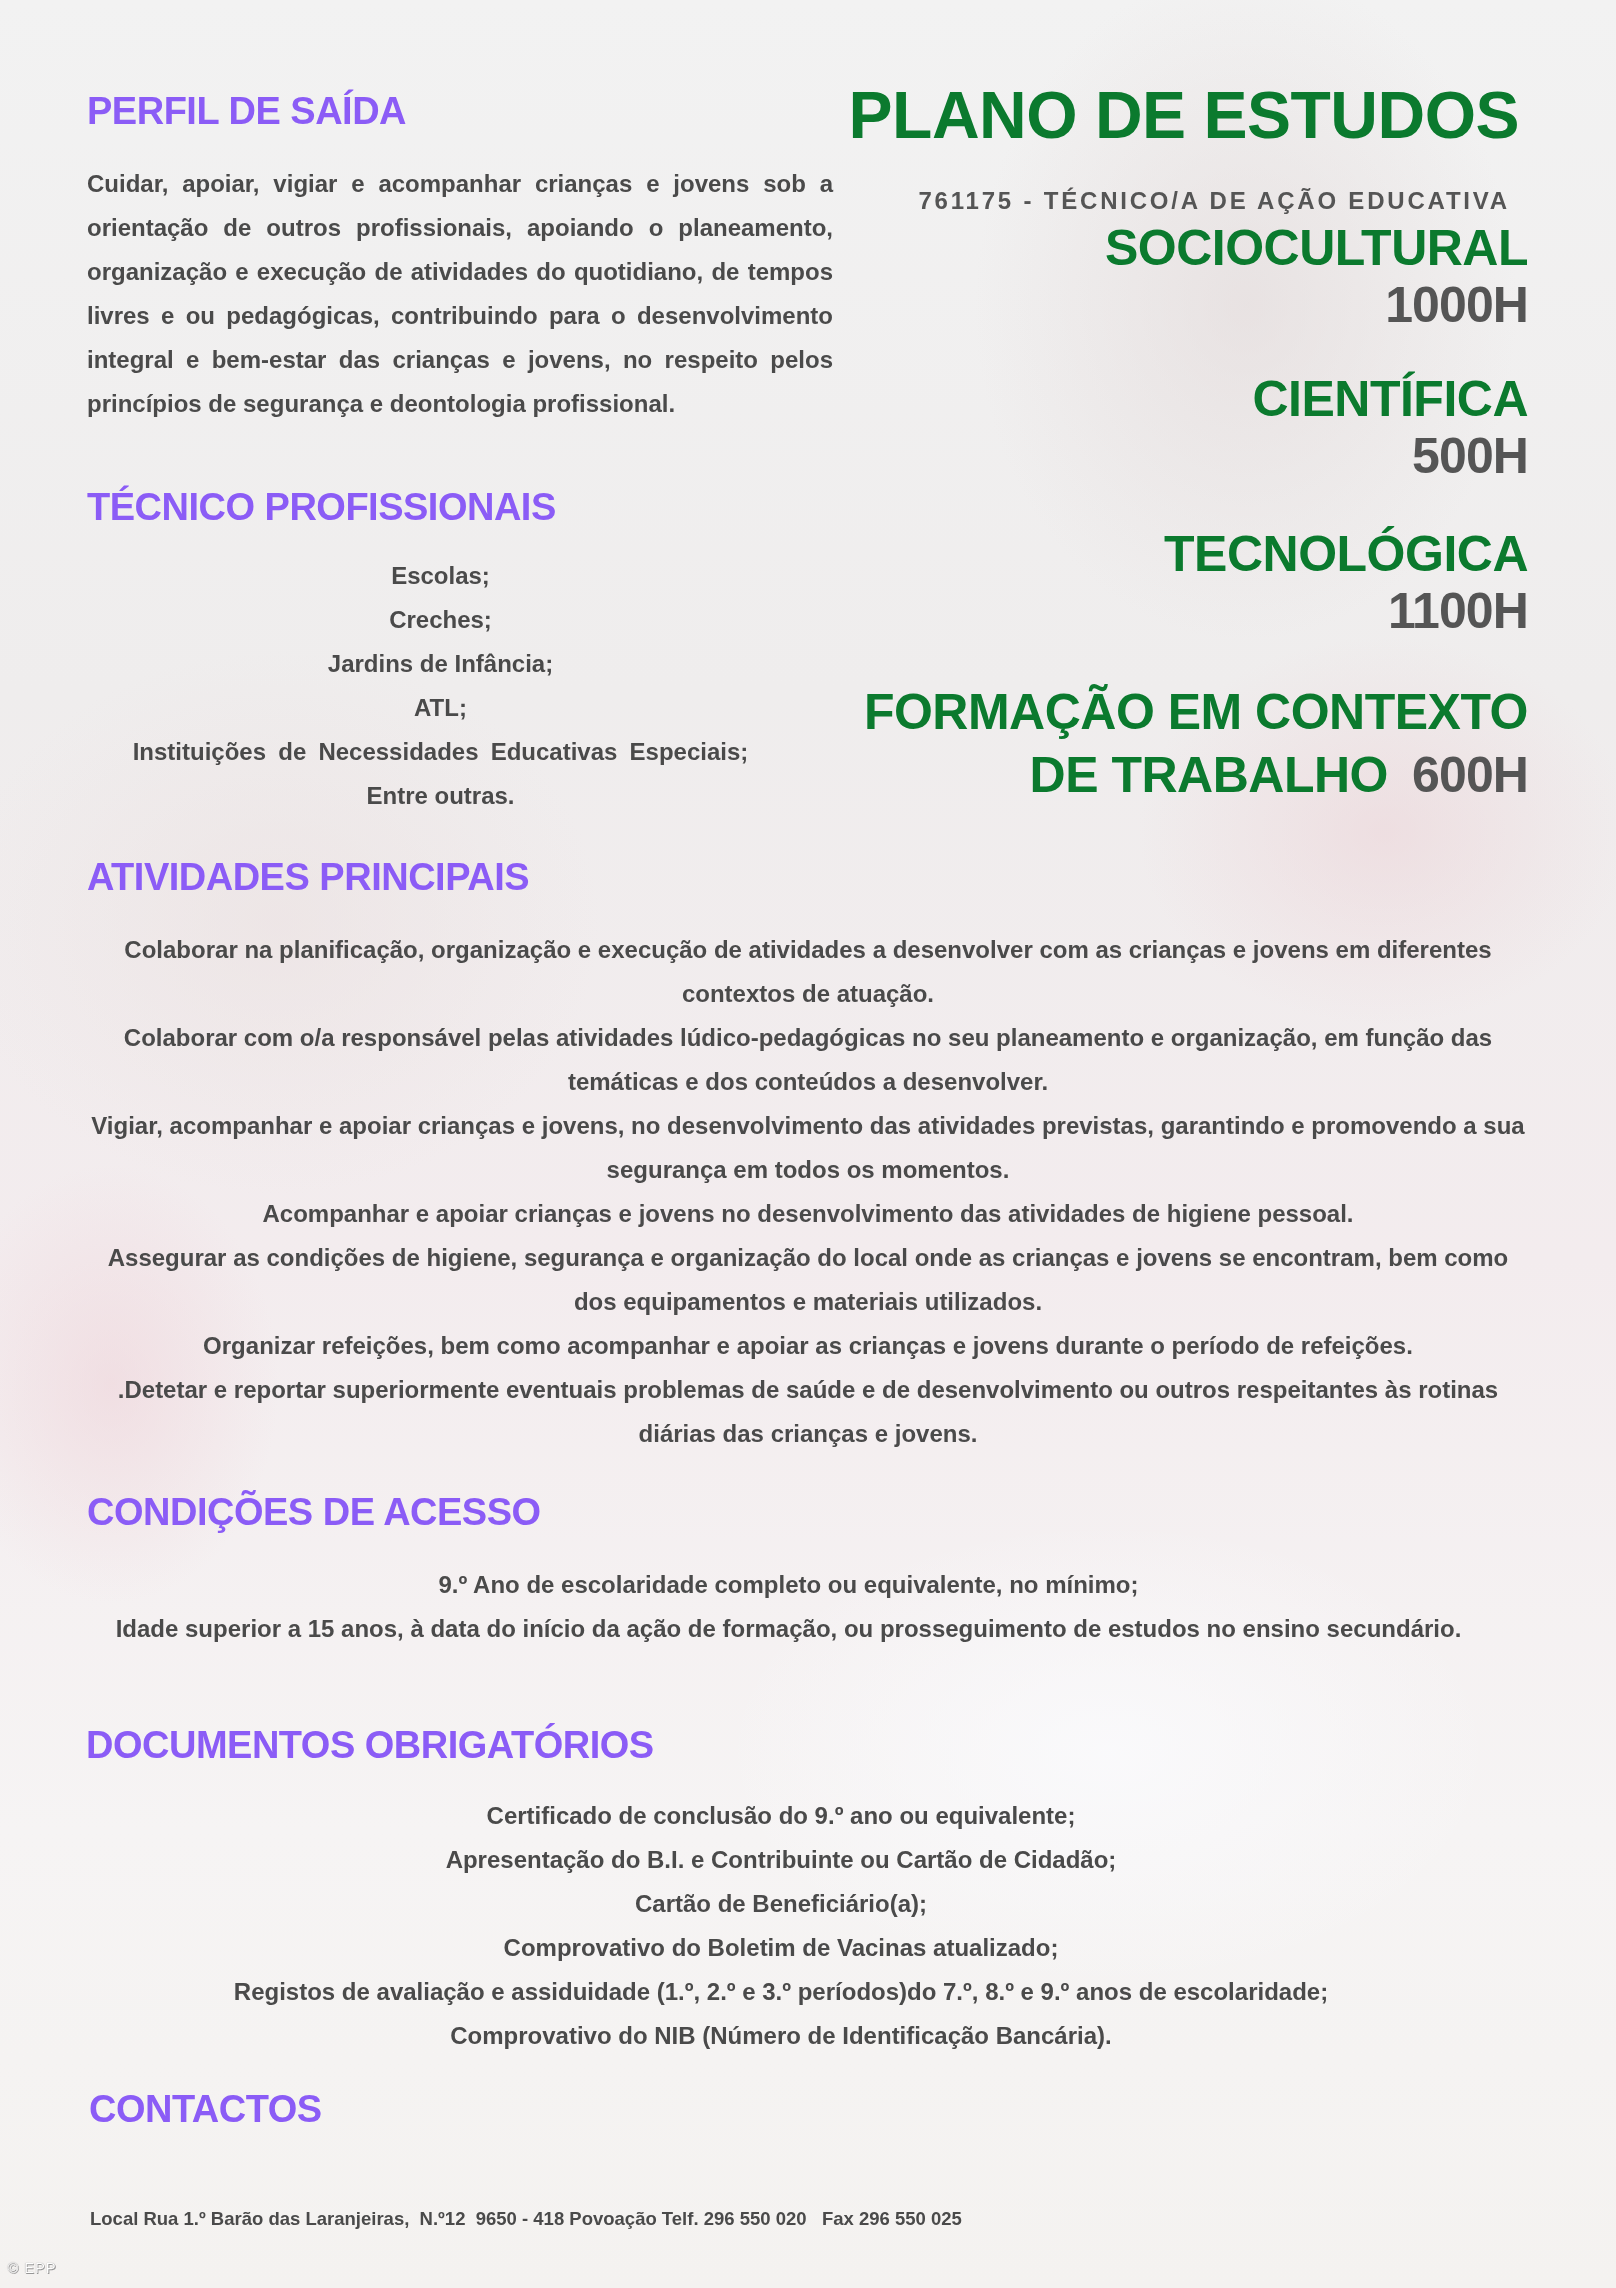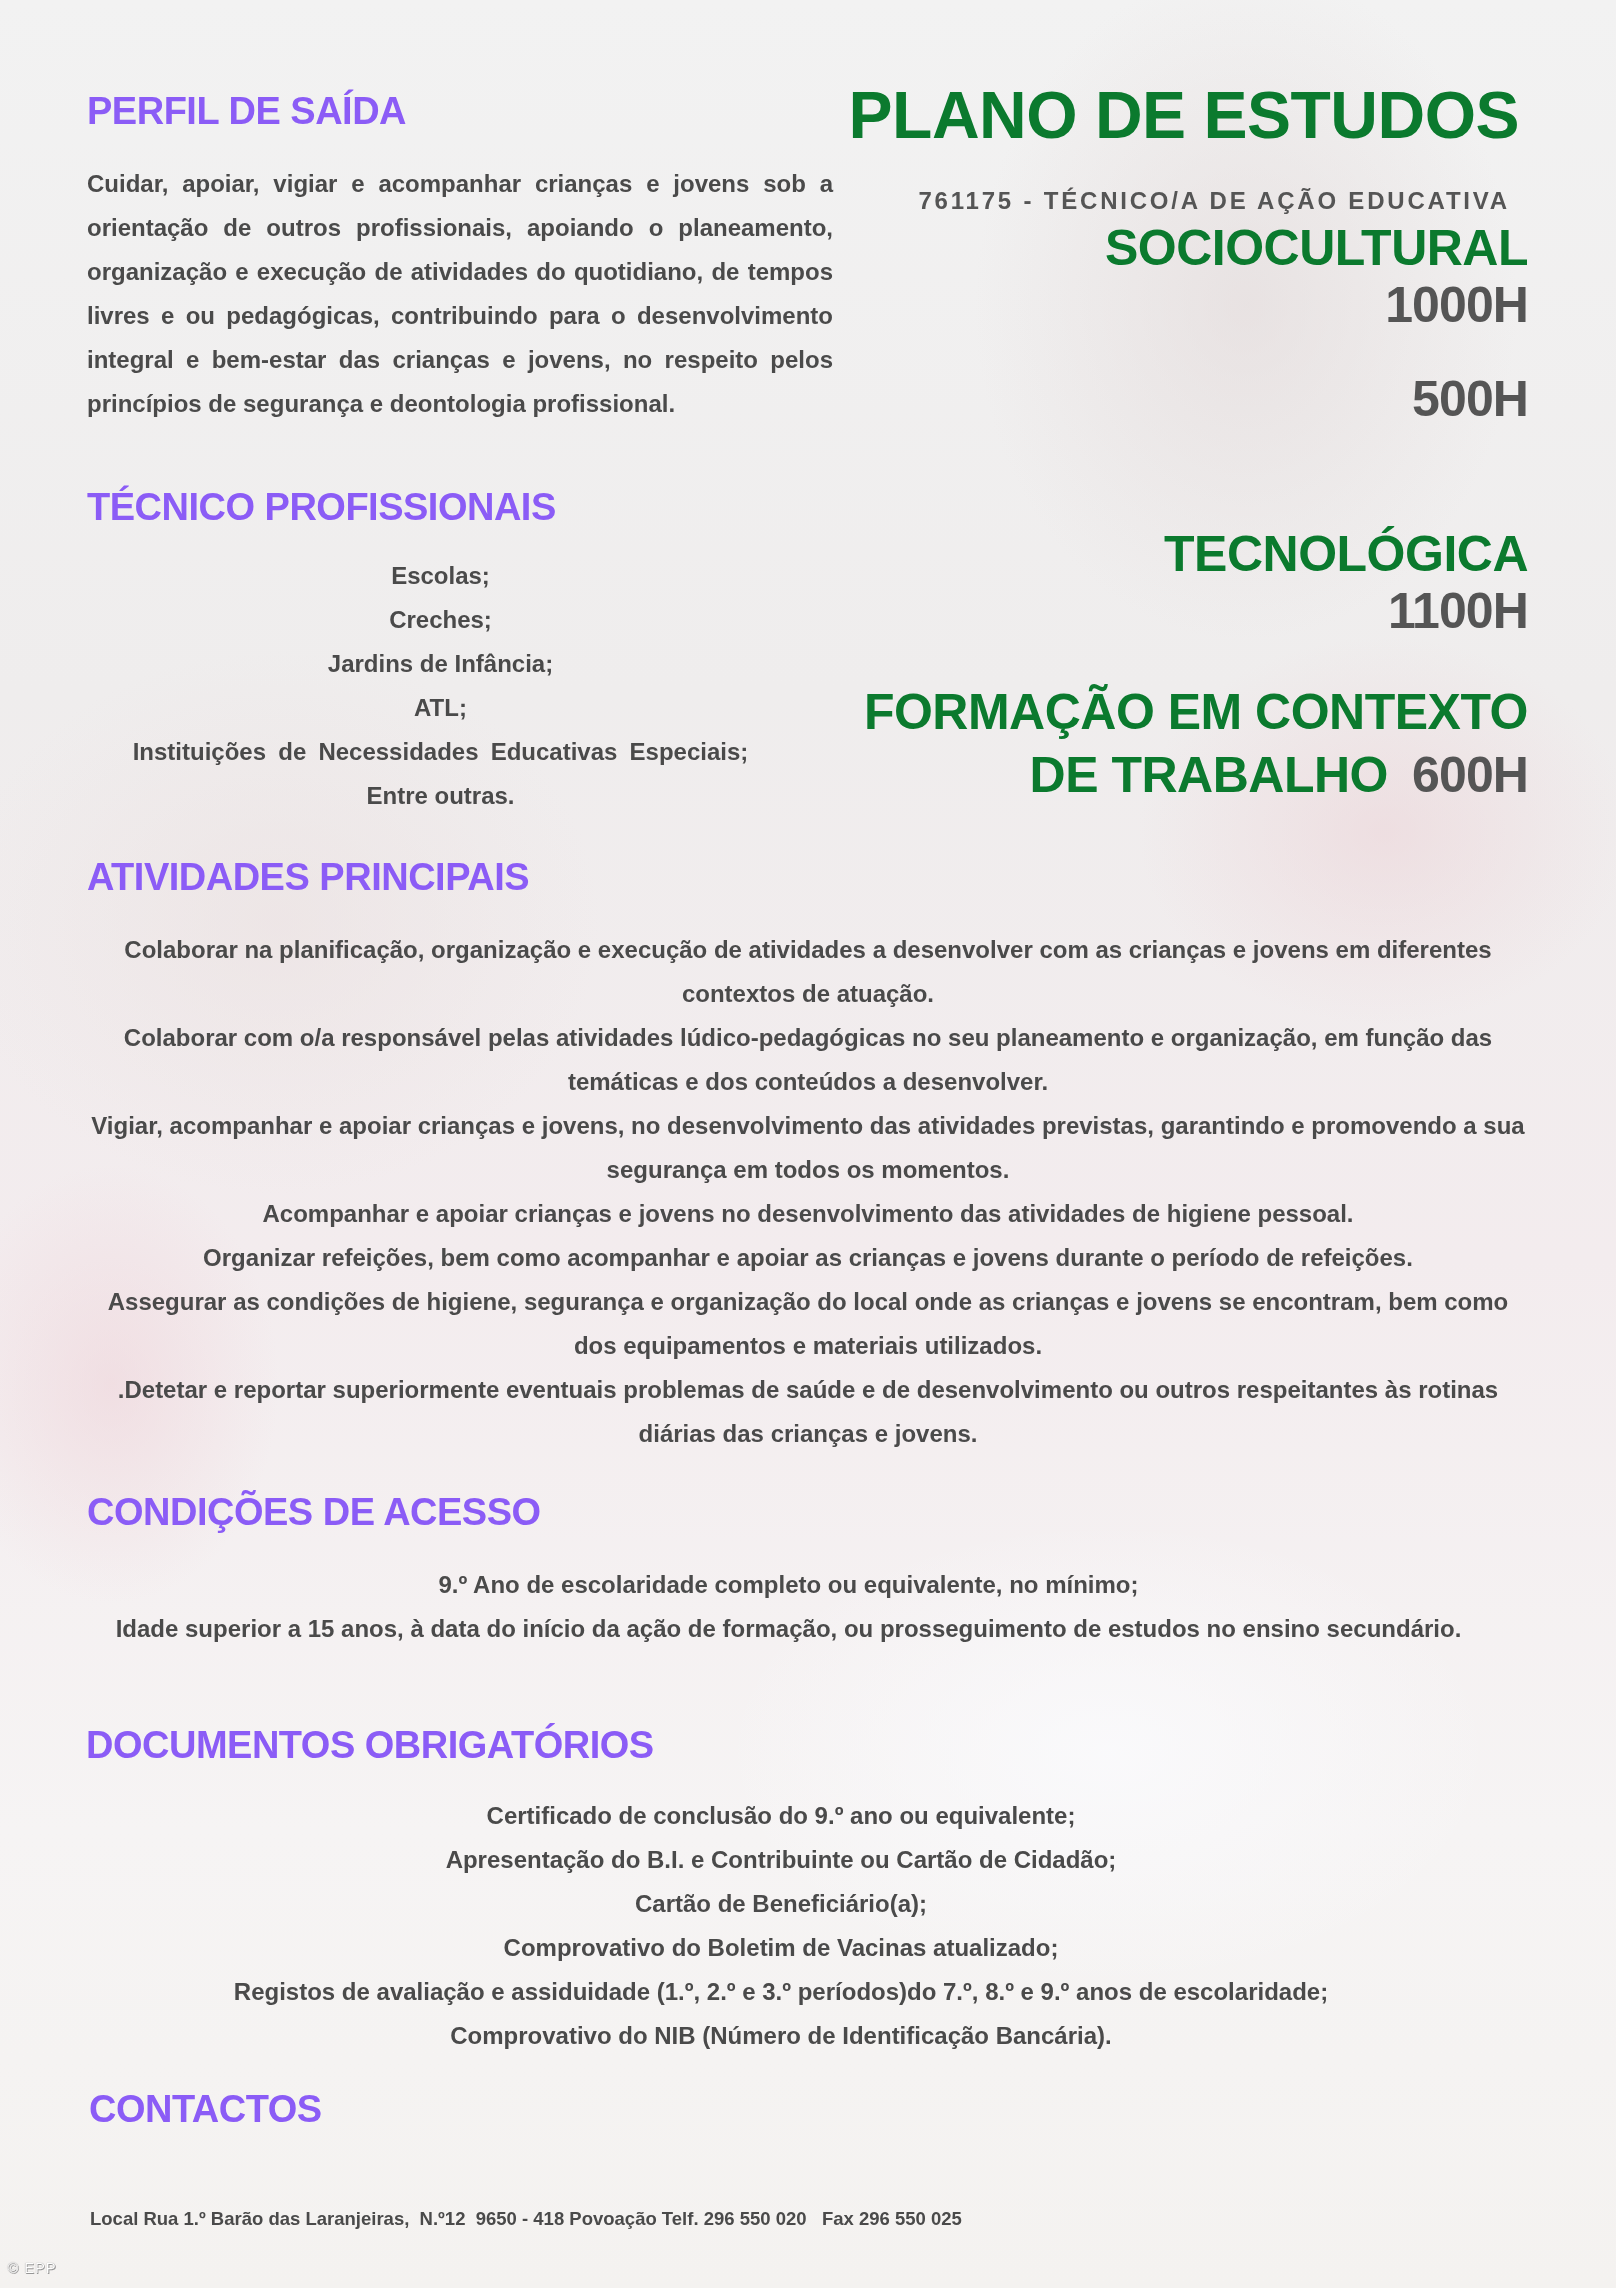--- a/index.html
+++ b/index.html
@@ -57,42 +57,43 @@
 </div>
 <div class="right-block" style="top:155px; right:106px;">
   <div style="font-weight:700; font-size:24px; color:#555; letter-spacing:2.8px;margin-top:32px;">761175 - TÉCNICO/A DE AÇÃO EDUCATIVA</div>
 </div>
 
 <div class="right-block" style="top:220px;">
   <div class="big-green">SOCIOCULTURAL</div>
   <div class="big-grey">1000H</div>
 </div>
 <div class="right-block" style="top:371px;">
+  <div class="big-green">CIENTÍFICA</div>
   <div class="big-grey">500H</div>
 </div>
 <div class="right-block" style="top:526px;">
   <div class="big-green">TECNOLÓGICA</div>
   <div class="big-grey">1100H</div>
 </div>
 <div class="right-block" style="top:677px;">
   <div class="big-green" style="line-height:70px;">FORMAÇÃO EM CONTEXTO</div>
   <div style="line-height:70px;">
     <span class="big-green">DE TRABALHO</span>
     <span class="big-grey" style="margin-left:20px;">600H</span>
   </div>
 </div>
 
 <h2 class="h2" style="left:87px; top:856px;">ATIVIDADES PRINCIPAIS</h2>
 <ul class="list body-text justify" style="left:89px; top:928px; width:1438px;">
   <li>Colaborar na planificação, organização e execução de atividades a desenvolver com as crianças e jovens em diferentes contextos de atuação.</li>
   <li>Colaborar com o/a responsável pelas atividades lúdico-pedagógicas no seu planeamento e organização, em função das temáticas e dos conteúdos a desenvolver.</li>
   <li>Vigiar, acompanhar e apoiar crianças e jovens, no desenvolvimento das atividades previstas, garantindo e promovendo a sua segurança em todos os momentos.</li>
   <li>Acompanhar e apoiar crianças e jovens no desenvolvimento das atividades de higiene pessoal.</li>
+  <li>Assegurar as condições de higiene, segurança e organização do local onde as crianças e jovens se encontram, bem como dos equipamentos e materiais utilizados.</li>
   <li>Organizar refeições, bem como acompanhar e apoiar as crianças e jovens durante o período de refeições.</li>
-  <li>Assegurar as condições de higiene, segurança e organização do local onde as crianças e jovens se encontram, bem como dos equipamentos e materiais utilizados.</li>
   <li>.Detetar e reportar superiormente eventuais problemas de saúde e de desenvolvimento ou outros respeitantes às rotinas diárias das crianças e jovens.</li>
 </ul>
 
 <h2 class="h2" style="left:87px; top:1491px;">CONDIÇÕES DE ACESSO</h2>
 <ul class="list body-text" style="left:87px; top:1563px; width:1403px;">
   <li>9.º Ano de escolaridade completo ou equivalente, no mínimo;</li>
   <li>Idade superior a 15 anos, à data do início da ação de formação, ou  prosseguimento de estudos no ensino secundário.</li>
 </ul>
 
 <h2 class="h2" style="left:86px; top:1724px;">DOCUMENTOS OBRIGATÓRIOS</h2>

